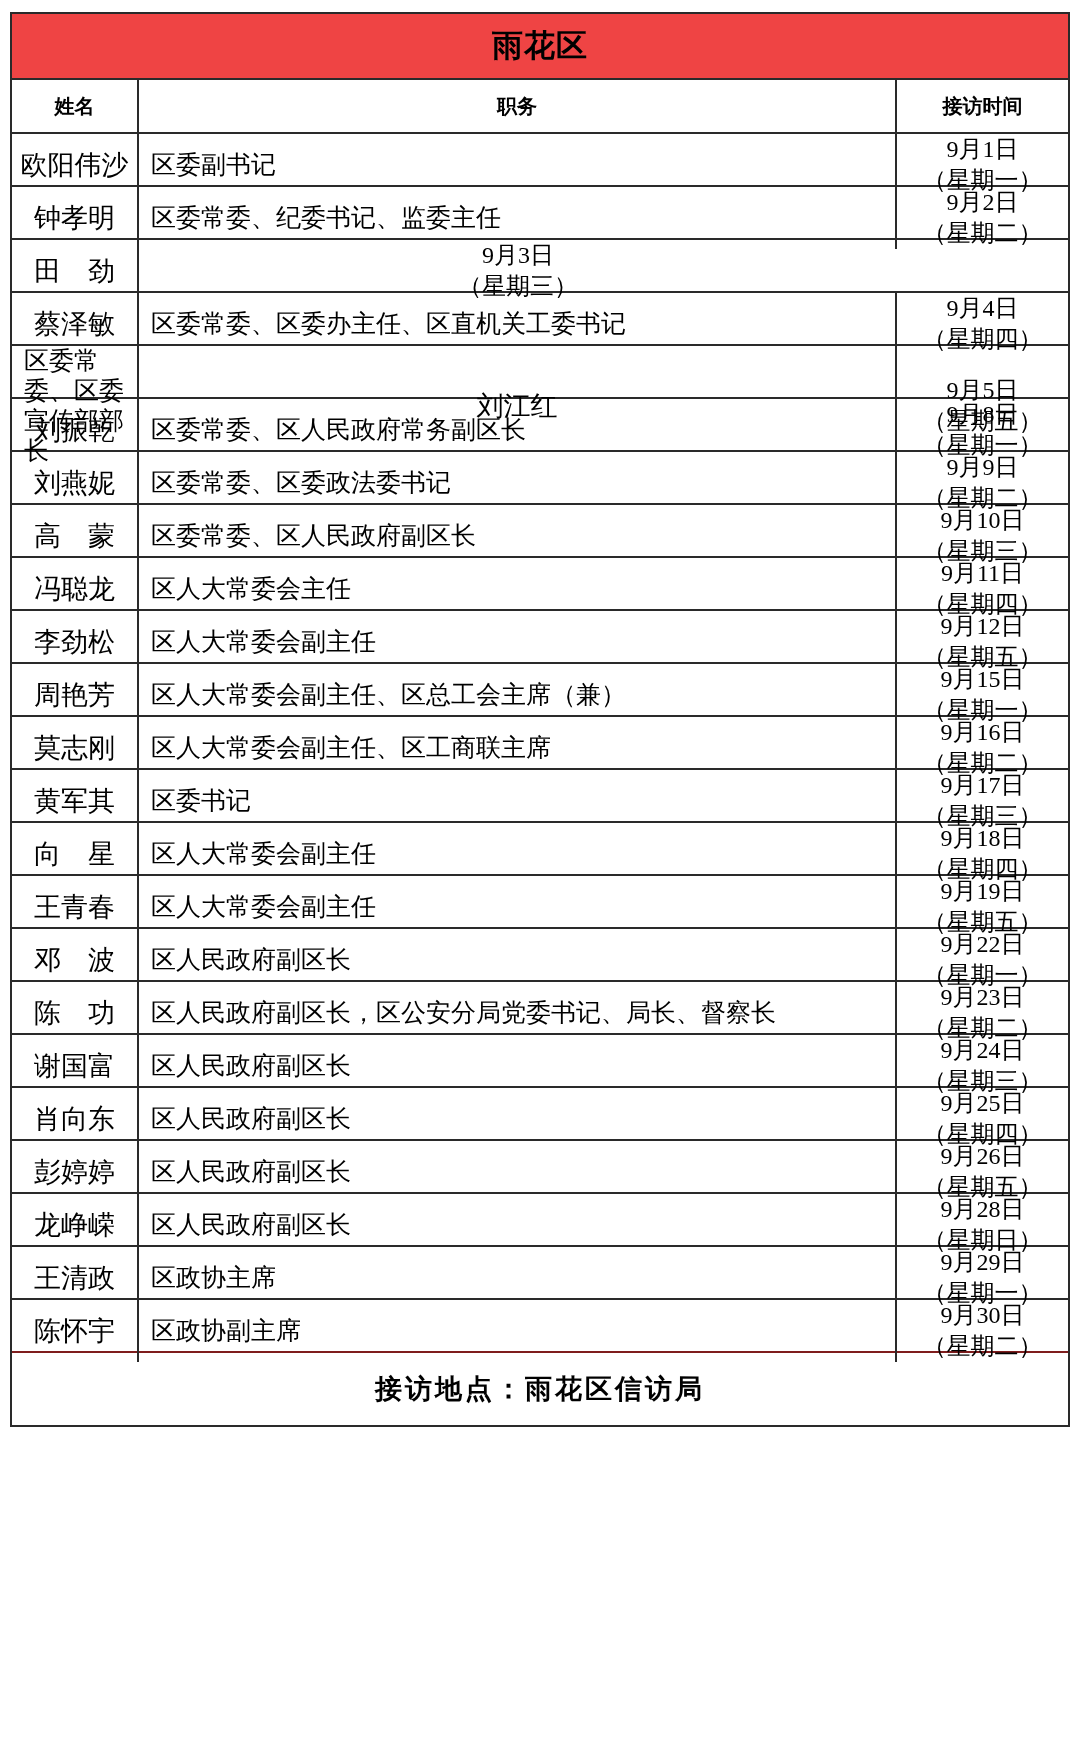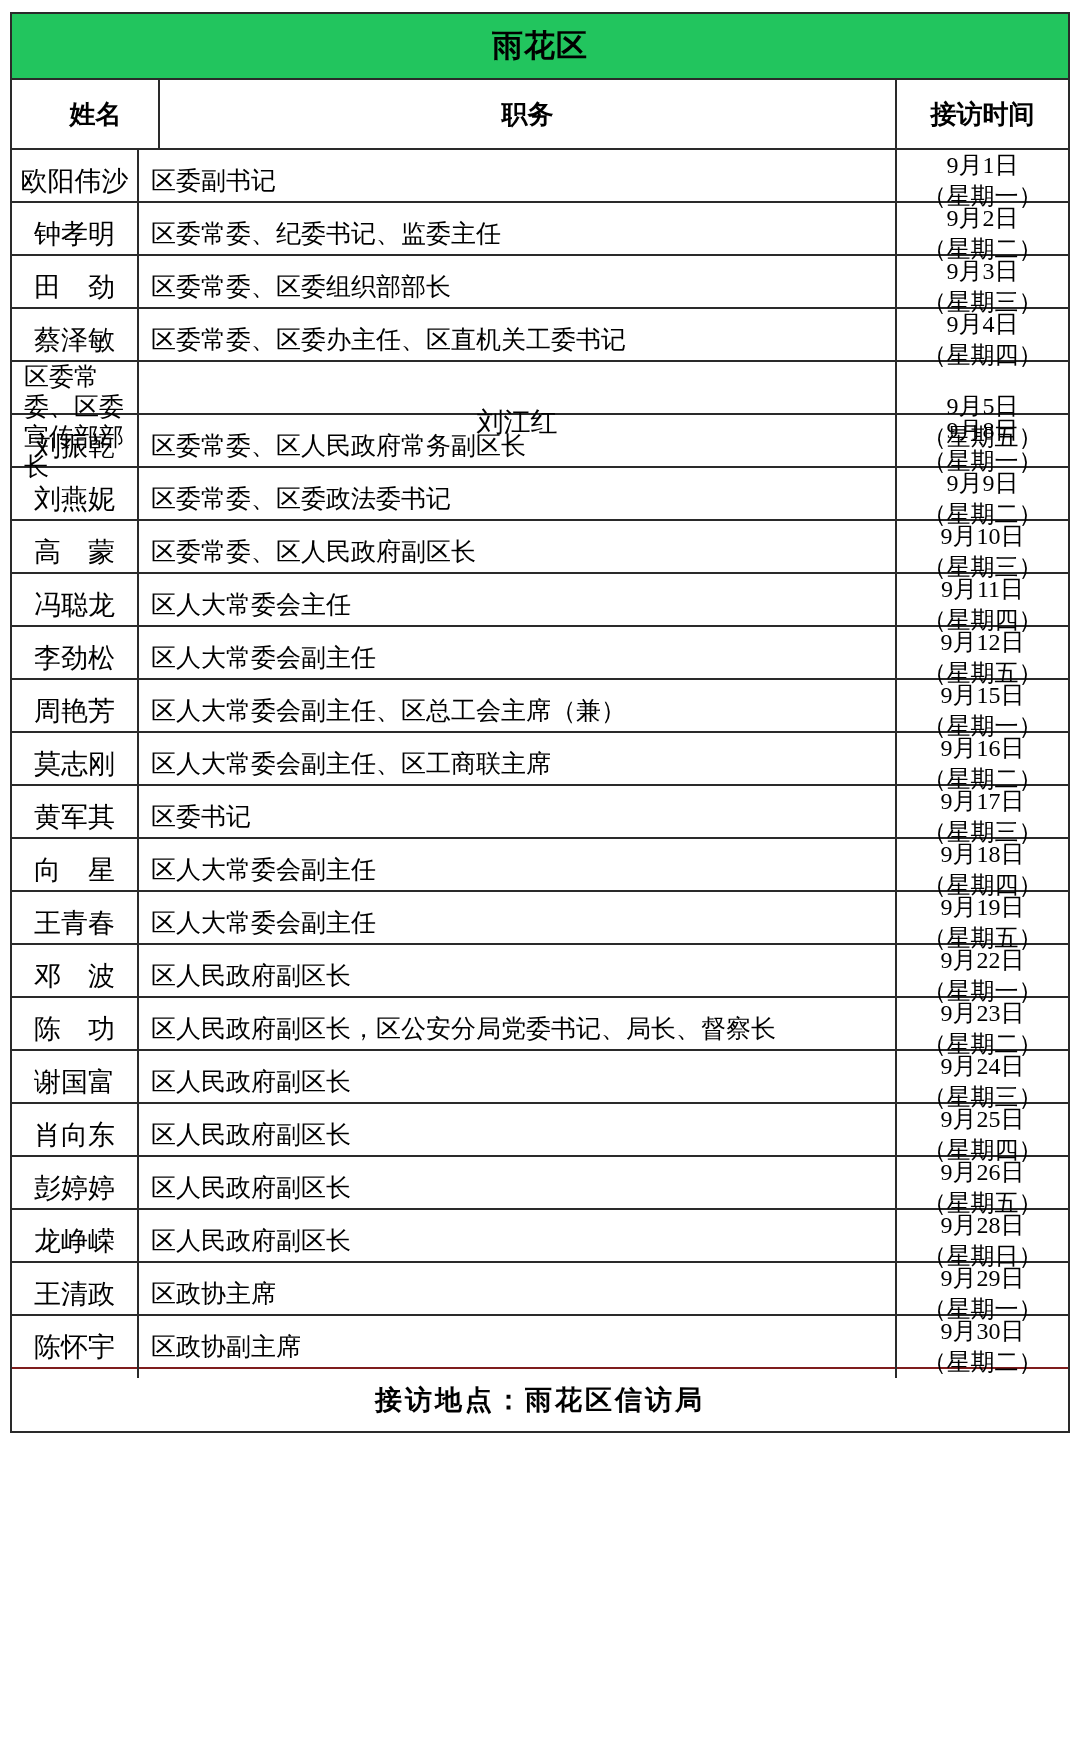--- a/index.html
+++ b/index.html
@@ -10,39 +10,38 @@
     color: #000000;
   }
   body { height: 1755px; overflow: hidden; }
   .sheet { padding: 12px 10px 0 10px; }
   .tbl {
     width: 1060px;
     border: 2px solid #2a2a2a;
   }
   .title-row {
     height: 66px;
-    background: #22c55e;
+    background: #ef4444;
     border-bottom: 2px solid #2a2a2a;
     display: flex;
     align-items: center;
     justify-content: center;
     font-size: 31px;
     font-weight: bold;
     letter-spacing: 1px;
   }
   .grid-row {
     display: grid;
     grid-template-columns: 127px 1fr 171px;
   }
   .head-row {
-    height: 70px;
+    height: 54px;
     border-bottom: 2px solid #2a2a2a;
     font-weight: bold;
-    font-size: 26px;
-    padding-left: 21px;
+    font-size: 20px;
   }
   .head-row .cell { display: flex; align-items: center; justify-content: center; }
   .data-row {
     height: 53px;
     border-bottom: 2px solid #2a2a2a;
   }
   .data-row:last-of-type { border-bottom: 2px solid #7f1d1d; }
   .cell { border-right: 2px solid #2a2a2a; }
   .cell:last-child { border-right: none; }
   .cell-name {
@@ -63,21 +62,21 @@
   .cell-time {
     display: flex;
     flex-direction: column;
     align-items: center;
     justify-content: center;
     font-size: 24px;
     line-height: 31px;
     text-align: center;
   }
   .footer-row {
-    height: 62px;
+    height: 72px;
     display: flex;
     align-items: center;
     justify-content: center;
     font-size: 27px;
     font-weight: bold;
     letter-spacing: 3px;
   }
 </style>
 </head>
 <body>
@@ -107,21 +106,20 @@
     <div class="cell cell-name">钟孝明</div>
     <div class="cell cell-position">区委常委、纪委书记、监委主任</div>
     <div class="cell cell-time">
       <span>9月2日</span>
       <span>（星期二）</span>
     </div>
   </div>
 
   <div class="grid-row data-row">
     <div class="cell cell-name">田　劲</div>
-    <div class="cell cell-position">区委常委、区委组织部部长</div>
     <div class="cell cell-time">
       <span>9月3日</span>
       <span>（星期三）</span>
     </div>
   </div>
 
   <div class="grid-row data-row">
     <div class="cell cell-name">蔡泽敏</div>
     <div class="cell cell-position">区委常委、区委办主任、区直机关工委书记</div>
     <div class="cell cell-time">

